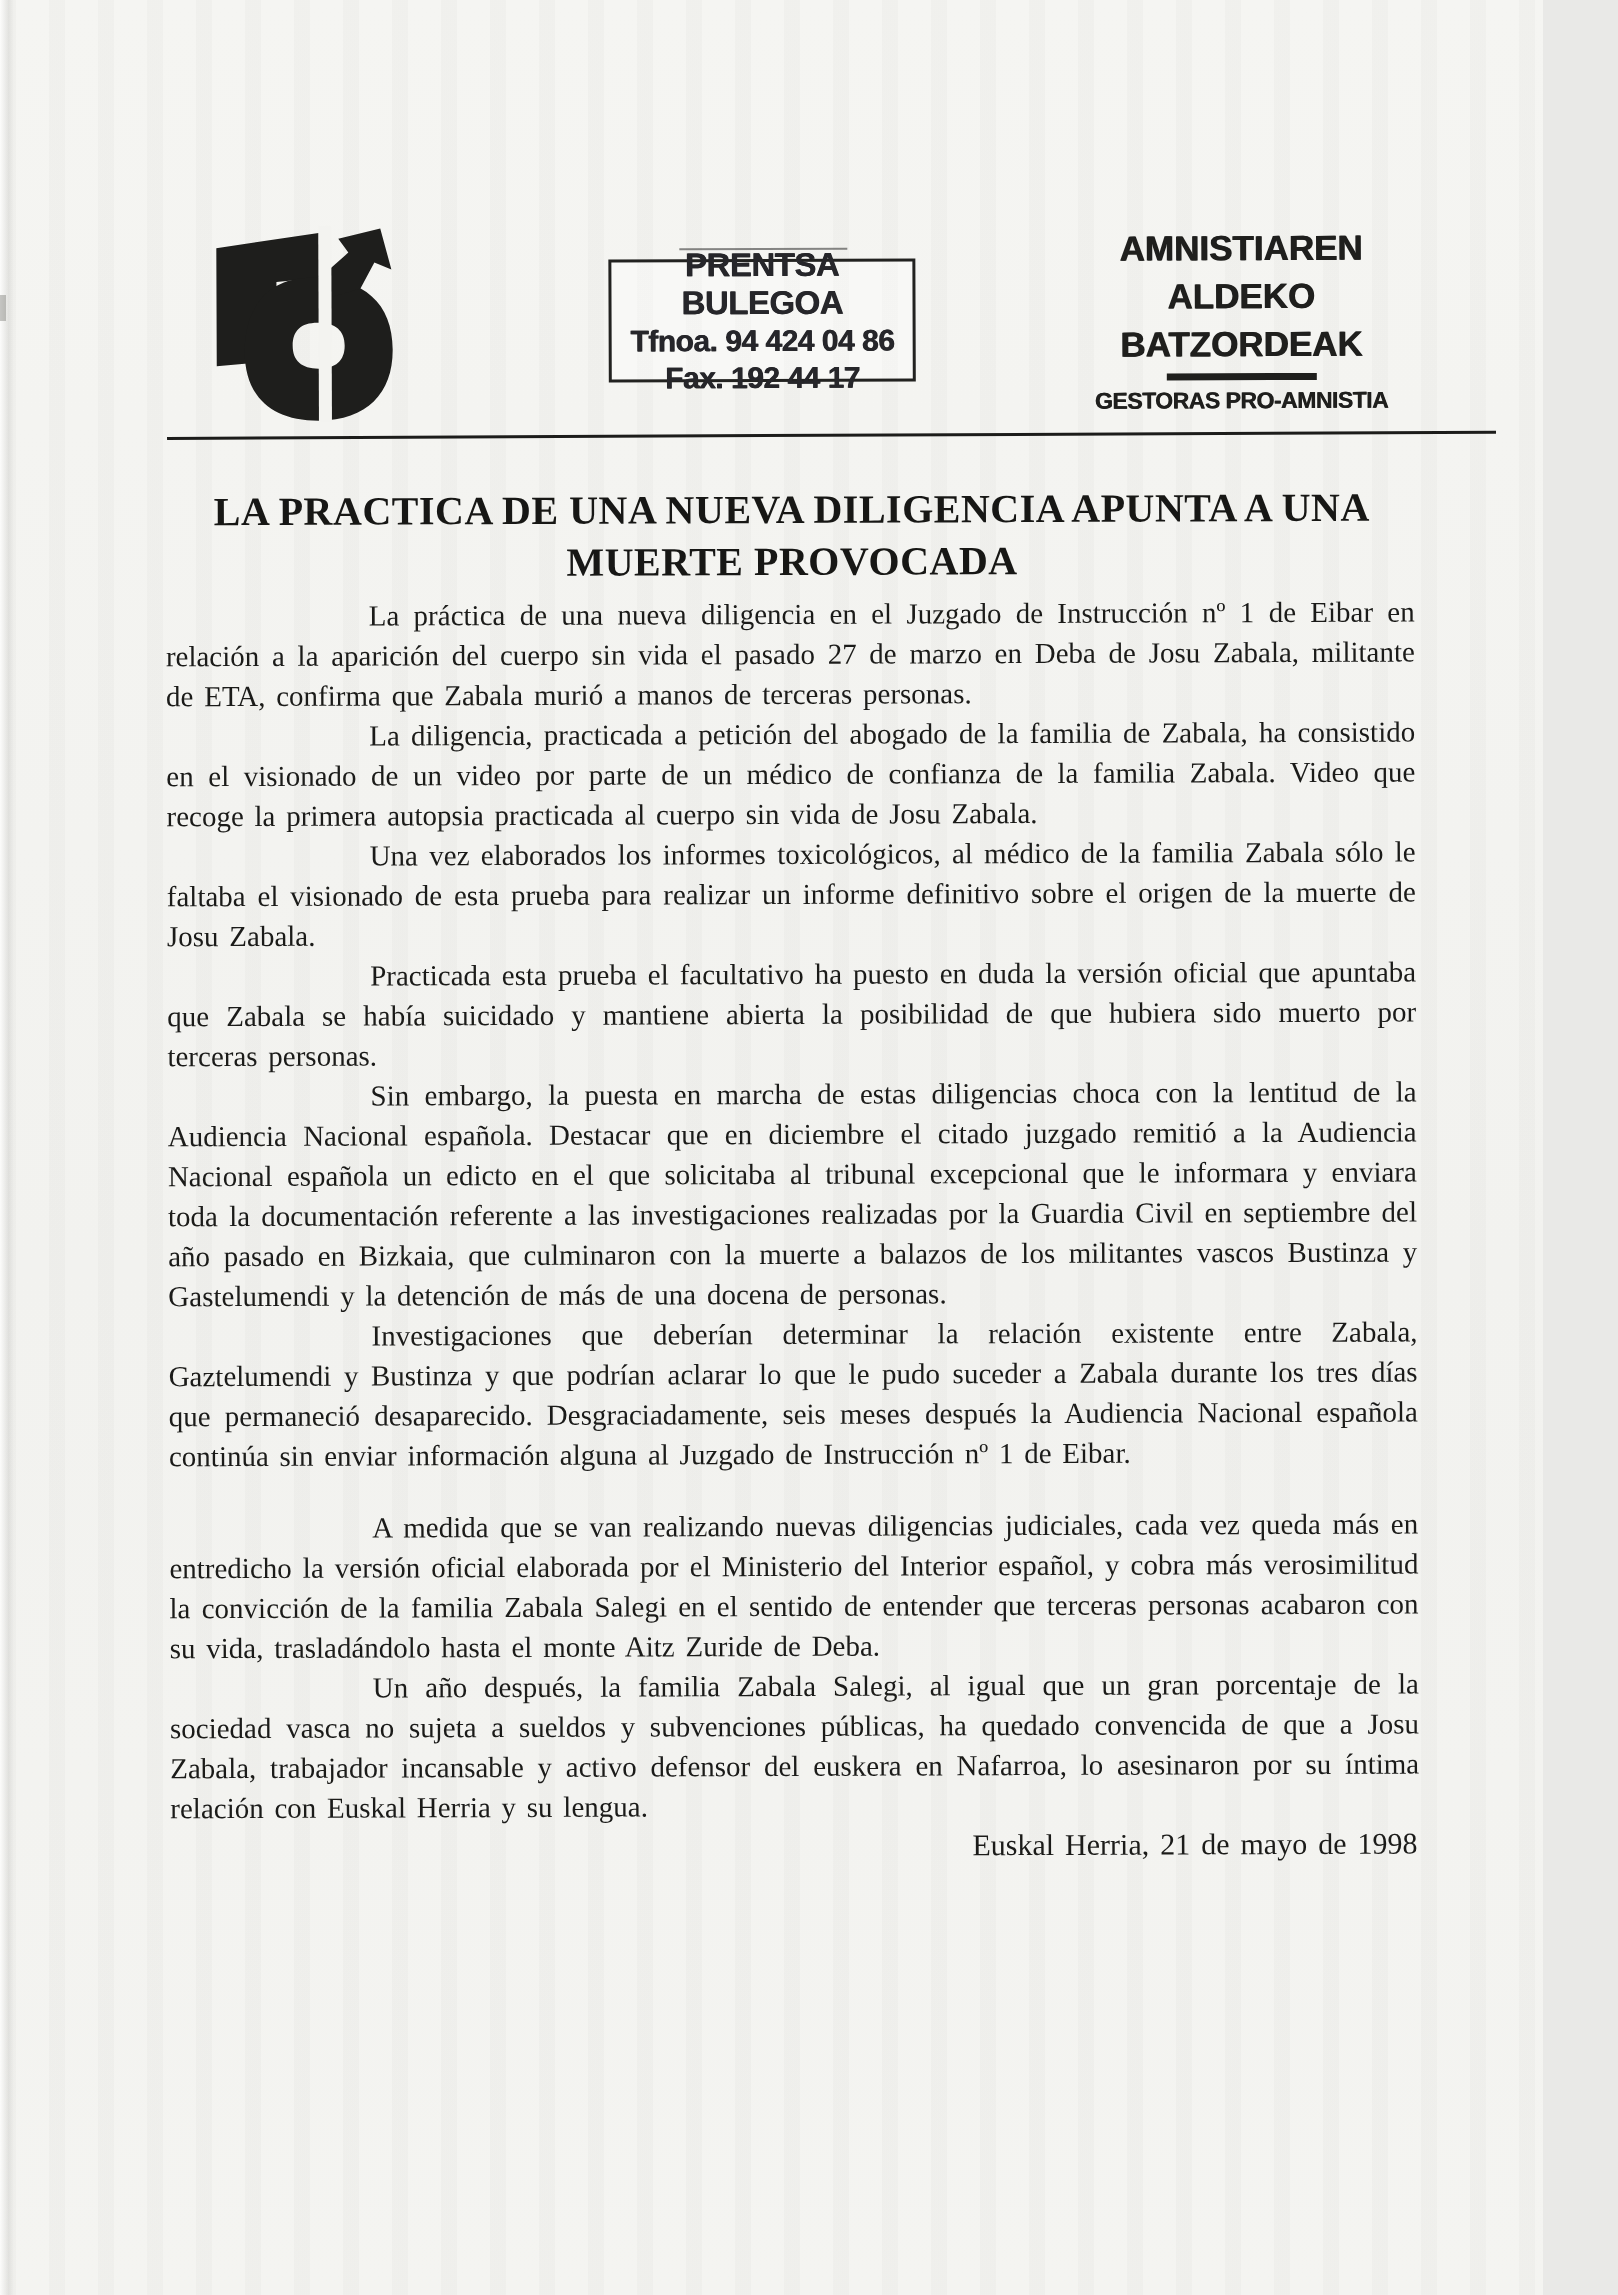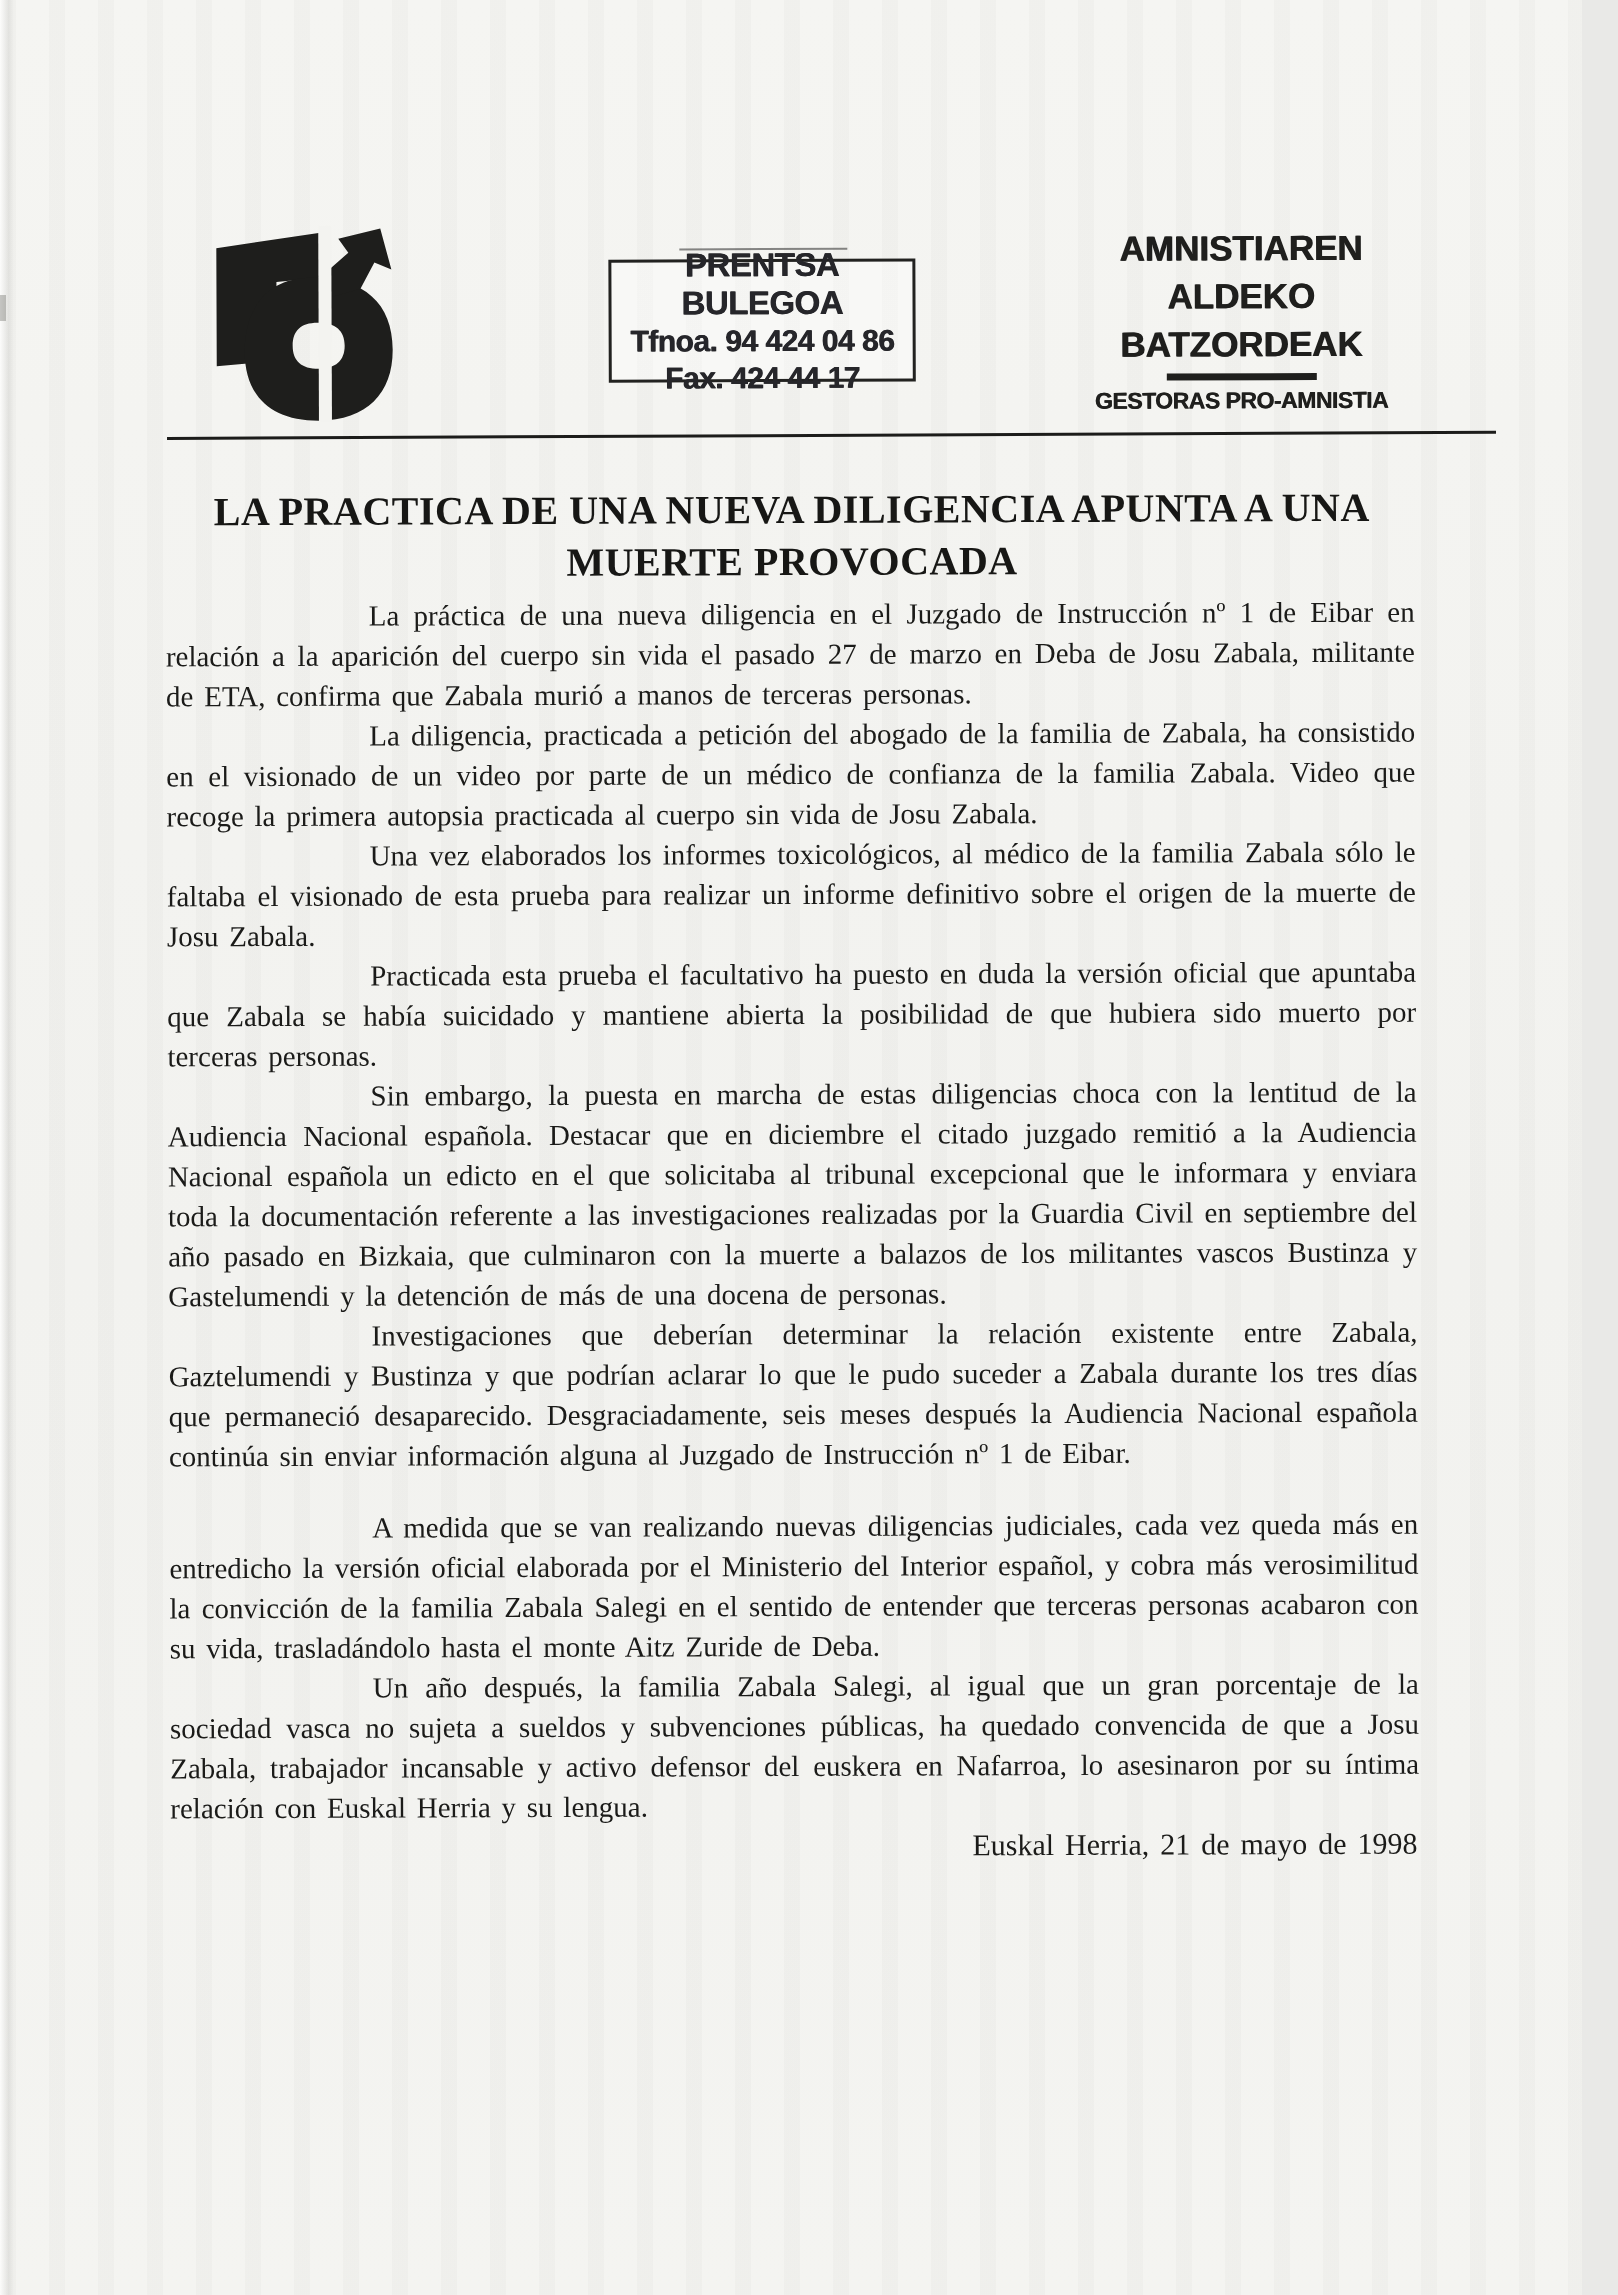--- a/index.html
+++ b/index.html
@@ -8,21 +8,20 @@
     background:#e9e9e7;
     font-family:"Liberation Serif", serif;
     overflow:hidden;
   }
   .page{
     position:relative;width:1543px;height:2296px;
     background:
       repeating-linear-gradient(90deg, rgba(110,110,104,0.035) 0 16px, rgba(0,0,0,0) 16px 49px),
       linear-gradient(180deg,#f5f5f2 0%,#f2f2ef 55%,#f4f4f1 100%);
     color:#1d1d1b;
-    padding-left:39px;
   }
   .scan-edge{
     position:absolute;left:0;top:0;bottom:0;width:14px;
     background:linear-gradient(90deg,#fcfcfb 0%, rgba(0,0,0,0.06) 62%, rgba(0,0,0,0) 100%);
   }
   .edge-mark{
     position:absolute;left:0;top:295px;width:6px;height:26px;
     background:rgba(95,95,90,0.35);
   }
   .content{ position:absolute; inset:0; transform:rotate(-0.22deg); transform-origin:50% 30%; }
@@ -101,21 +100,21 @@
           <path d="M110 48 L134 27 L124 13 L166 3 L177 44 L160 37 L146 63 L118 71 Z"></path>
         </g>
         <rect x="104" y="0" width="13" height="196" fill="#f3f3f0"></rect>
       </svg>
     </div>
 
     <div class="pressbox-artifact"></div>
     <div class="pressbox">
       <div class="pb1">PRENTSA BULEGOA</div>
       <div class="pb2">Tfnoa. 94 424 04 86</div>
-      <div class="pb3">Fax. 424 44 17</div>
+      <div class="pb3">Fax. 192 44 17</div>
     </div>
 
     <div class="org">
       <div class="big">AMNISTIAREN</div>
       <div class="big">ALDEKO</div>
       <div class="big">BATZORDEAK</div>
       <div class="org-bar"></div>
       <div class="sub">GESTORAS PRO-AMNISTIA</div>
     </div>
 

